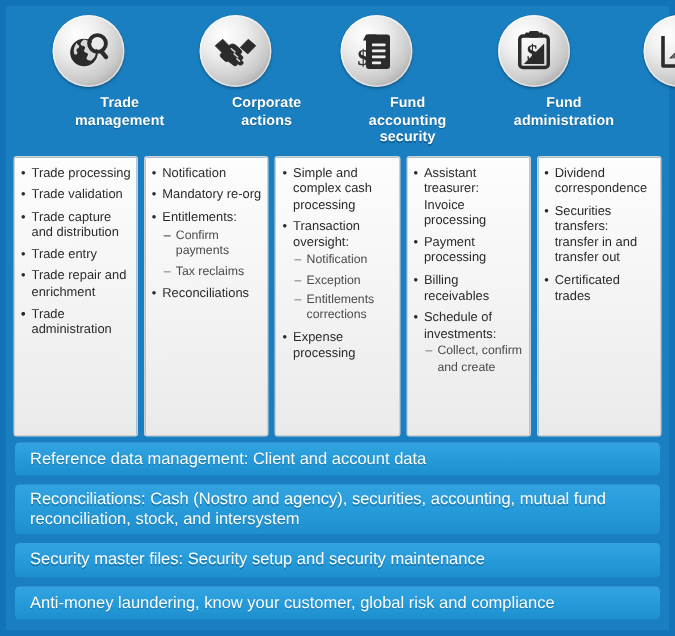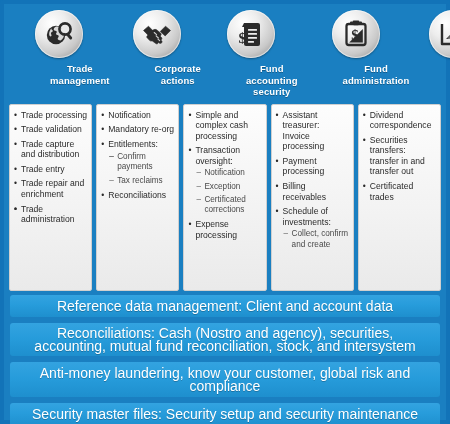--- a/index.html
+++ b/index.html
@@ -99,23 +99,22 @@
   }
   
   .bars{
     padding:4px 6px 5px 6px;
     box-sizing:border-box;
   }
   .bar{
     background:linear-gradient(180deg,#33a3e0 0%,#279cdb 45%,#1e8fce 100%);
     border-radius:3px;
     color:#ffffff;
-    font-size:14px;
+    font-size:11px;
     line-height:12.5px;
-    text-align:center;
     padding:5px 10px;
     margin-bottom:6px;
     box-sizing:border-box;
     text-shadow:0 1px 0 rgba(0,0,0,.22);
   }
   .bar.tall{padding:4px 10px;}
   .bar:last-child{margin-bottom:0;}
 </style>
 </head>
 <body>
@@ -262,21 +261,21 @@
           </ul>
       </div>
     </div>
     <div class="panel-wrap">
       <div class="panel">
         <ul class="lvl1">
             <li><span class="b1">•</span><span>Simple and complex cash processing</span></li>
             <li><span class="b1">•</span><span>Transaction oversight:</span><ul class="lvl2">
                 <li><span class="b2">–</span><span>Notification</span></li>
                 <li><span class="b2">–</span><span>Exception</span></li>
-                <li><span class="b2">–</span><span>Certificated corrections</span></li>
+                <li><span class="b2">–</span><span>Entitlements corrections</span></li>
               </ul></li>
             <li><span class="b1">•</span><span>Expense processing</span></li>
           </ul>
       </div>
     </div>
     <div class="panel-wrap">
       <div class="panel">
         <ul class="lvl1">
             <li><span class="b1">•</span><span>Assistant treasurer: Invoice processing</span></li>
             <li><span class="b1">•</span><span>Payment processing</span></li>
@@ -294,17 +293,17 @@
             <li><span class="b1">•</span><span>Securities transfers: transfer in and transfer out</span></li>
             <li><span class="b1">•</span><span>Certificated trades</span></li>
           </ul>
       </div>
     </div>
   </div>
 
   <div class="bars">
     <div class="bar">Reference data management: Client and account data</div>
     <div class="bar tall">Reconciliations: Cash (Nostro and agency), securities, accounting, mutual fund reconciliation, stock, and intersystem</div>
+    <div class="bar">Security master files: Security setup and security maintenance</div>
     <div class="bar">Anti-money laundering, know your customer, global risk and compliance</div>
-    <div class="bar">Security master files: Security setup and security maintenance</div>
   </div>
 
 </div>
 
 </body></html>

